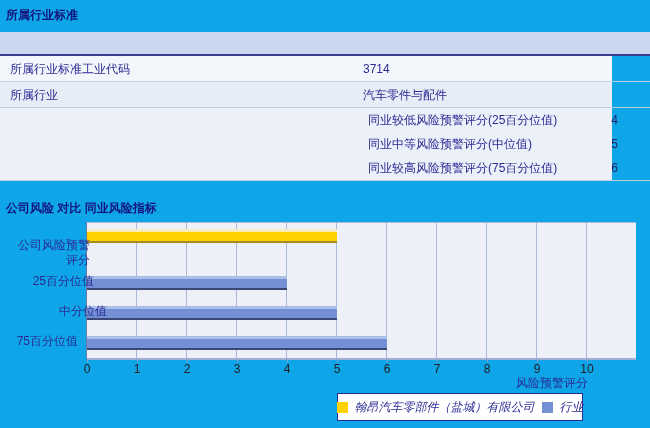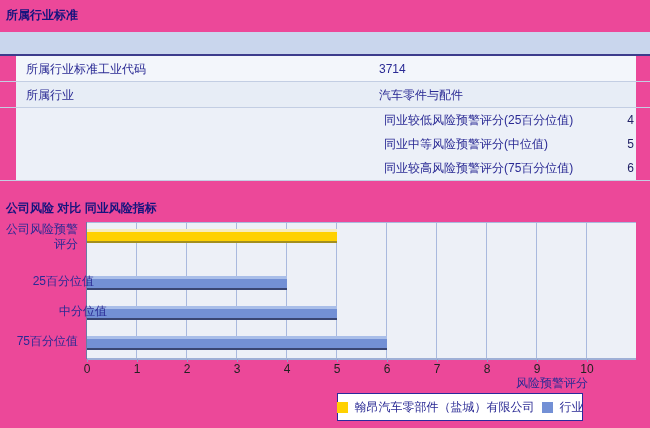--- a/index.html
+++ b/index.html
@@ -1,43 +1,43 @@
 <!DOCTYPE html>
 <html><head>
 <meta charset="utf-8">
 <style>
   html,body{margin:0;padding:0;background:#fff;}
   .page{
-    position:relative;width:650px;height:428px;background:#ec4899;overflow:hidden;
+    position:relative;width:650px;height:428px;background:#0ea5e9;overflow:hidden;
     font-family:"Liberation Sans","DejaVu Sans",sans-serif;font-size:12px;color:#2a2a94;
   }
   .sec-title{position:absolute;left:6px;font-weight:bold;color:#14147e;font-size:12px;white-space:nowrap;}
   
   .hdr-band{position:absolute;left:0;top:32px;width:650px;height:22px;background:#c9d6ed;}
   .hdr-rule{position:absolute;left:0;top:54px;width:650px;height:2px;background:#3c3c8c;}
-  .trow{position:absolute;left:16px;width:612px;padding-left:8px;}
+  .trow{position:absolute;left:0;width:612px;}
   .trow .lbl{position:absolute;left:10px;top:50%;transform:translateY(-50%);white-space:nowrap;}
   .trow .val{position:absolute;left:363px;top:50%;transform:translateY(-50%);white-space:nowrap;}
   .sep{position:absolute;left:0;width:650px;height:1px;background:#c3cee3;}
   .subrow{position:absolute;left:0;width:650px;height:24px;}
   .subrow .slbl{position:absolute;left:368px;top:50%;transform:translateY(-50%);white-space:nowrap;}
   .subrow .sval{position:absolute;left:560px;width:58px;text-align:right;top:50%;transform:translateY(-50%);color:#222266;}
   .row3lbl{position:absolute;left:10px;top:6px;white-space:nowrap;}
   
   .plot{position:absolute;left:87px;top:222px;width:549px;height:135px;border-top:1px solid #a9b9de;border-bottom:2px solid #9fafd6;box-sizing:content-box;}
   .gridline{position:absolute;top:0;width:1px;height:100%;}
   .yaxis-line{position:absolute;left:86px;top:222px;width:1px;height:137px;background:#6b7ba4;}
   .bar{position:absolute;left:0;height:9px;}
   .ycat{position:absolute;left:0;width:78px;text-align:right;line-height:15px;color:#2a2a94;}
   .xtick{position:absolute;top:362px;width:30px;text-align:center;color:#222222;}
   .tickmark{position:absolute;top:359px;width:1px;height:3px;background:#8e9ec6;}
   .xaxis-title{position:absolute;left:400px;top:375px;width:188px;text-align:right;color:#2a2a94;white-space:nowrap;}
   
   .legend{position:absolute;left:337px;top:393px;width:246px;height:28px;border:1px solid #2b2b9c;
-    display:flex;align-items:center;justify-content:center;gap:7px;background:#fff;box-sizing:border-box;}
+    display:flex;align-items:center;justify-content:center;gap:7px;background:#fff;box-sizing:border-box;font-style:italic;}
   .swatch{width:11px;height:11px;flex:0 0 auto;}
   .leg-txt{color:#2a2a94;white-space:nowrap;}
 </style>
 </head>
 <body>
 
 <div class="page">
 
   <div class="sec-title" style="top:7px;">所属行业标准</div>
 
@@ -115,17 +115,17 @@
     <div class="xtick" style="left: 372px;">6</div>
     <div class="tickmark" style="left: 387px;"></div>
     <div class="xtick" style="left: 422px;">7</div>
     <div class="tickmark" style="left: 437px;"></div>
     <div class="xtick" style="left: 472px;">8</div>
     <div class="tickmark" style="left: 487px;"></div>
     <div class="xtick" style="left: 522px;">9</div>
     <div class="tickmark" style="left: 537px;"></div>
     <div class="xtick" style="left: 572px;">10</div>
     <div class="tickmark" style="left: 587px;"></div>
-    <div class="ycat" style="top: 222px;">公司风险预警评分</div>
+    <div class="ycat" style="top: 238px; padding-left: 12px;">公司风险预警评分</div>
     <div class="ycat" style="top: 274px; margin-left: 16px;">25百分位值</div>
     <div class="ycat" style="top: 304px; margin-left: 29px;">中分位值</div>
     <div class="ycat" style="top: 334px;">75百分位值</div>
   </div>
 
 </body></html>

